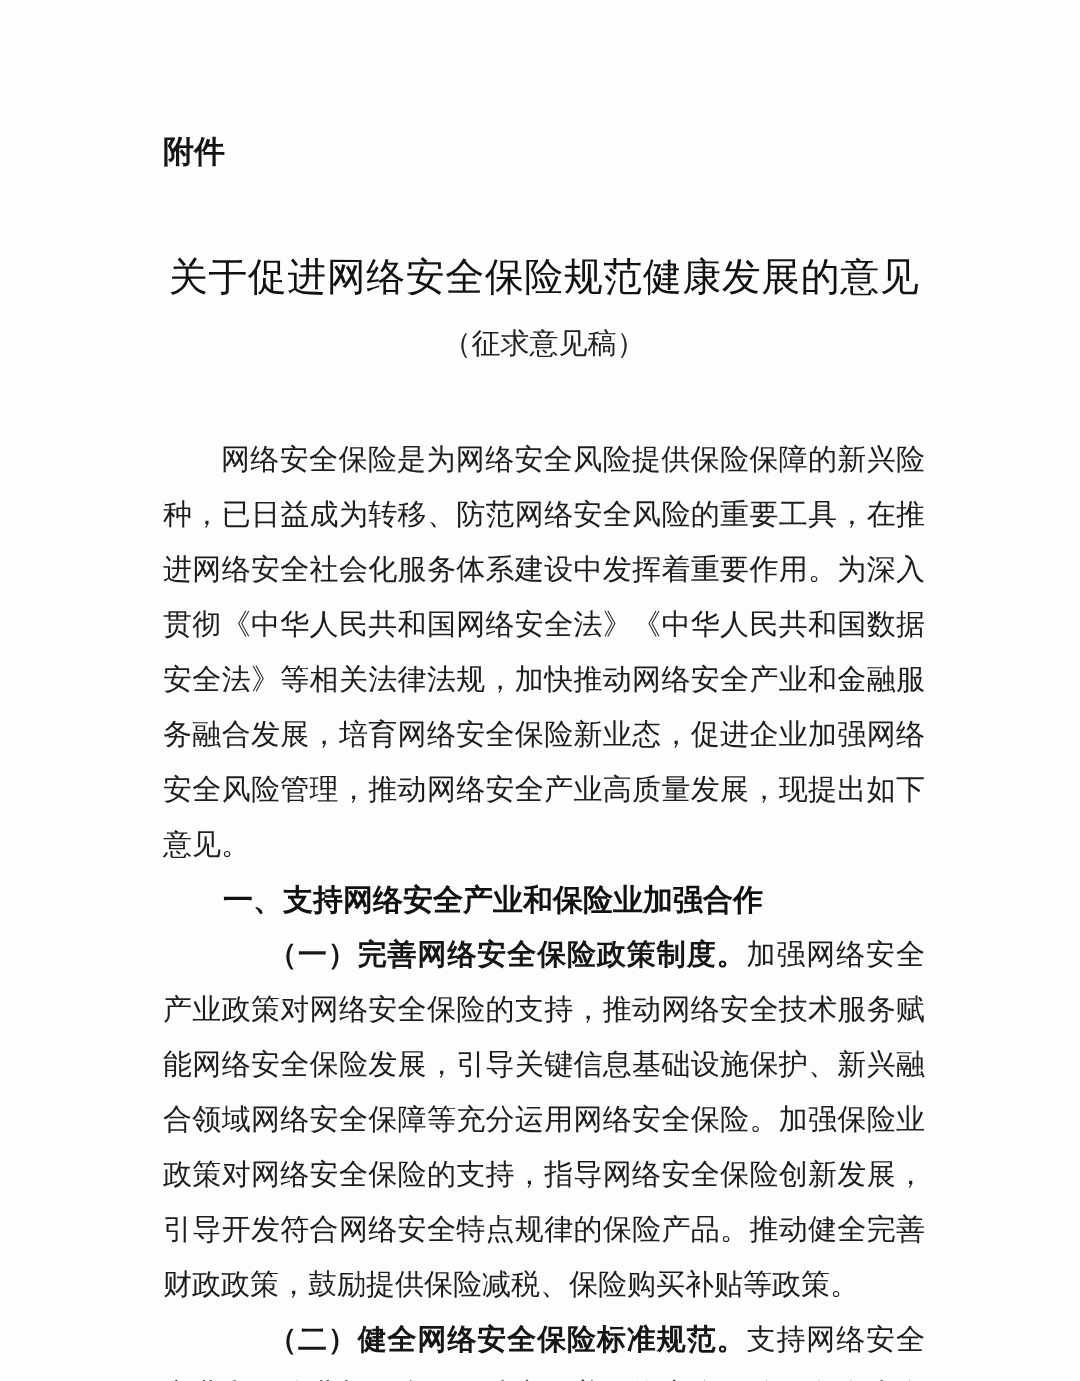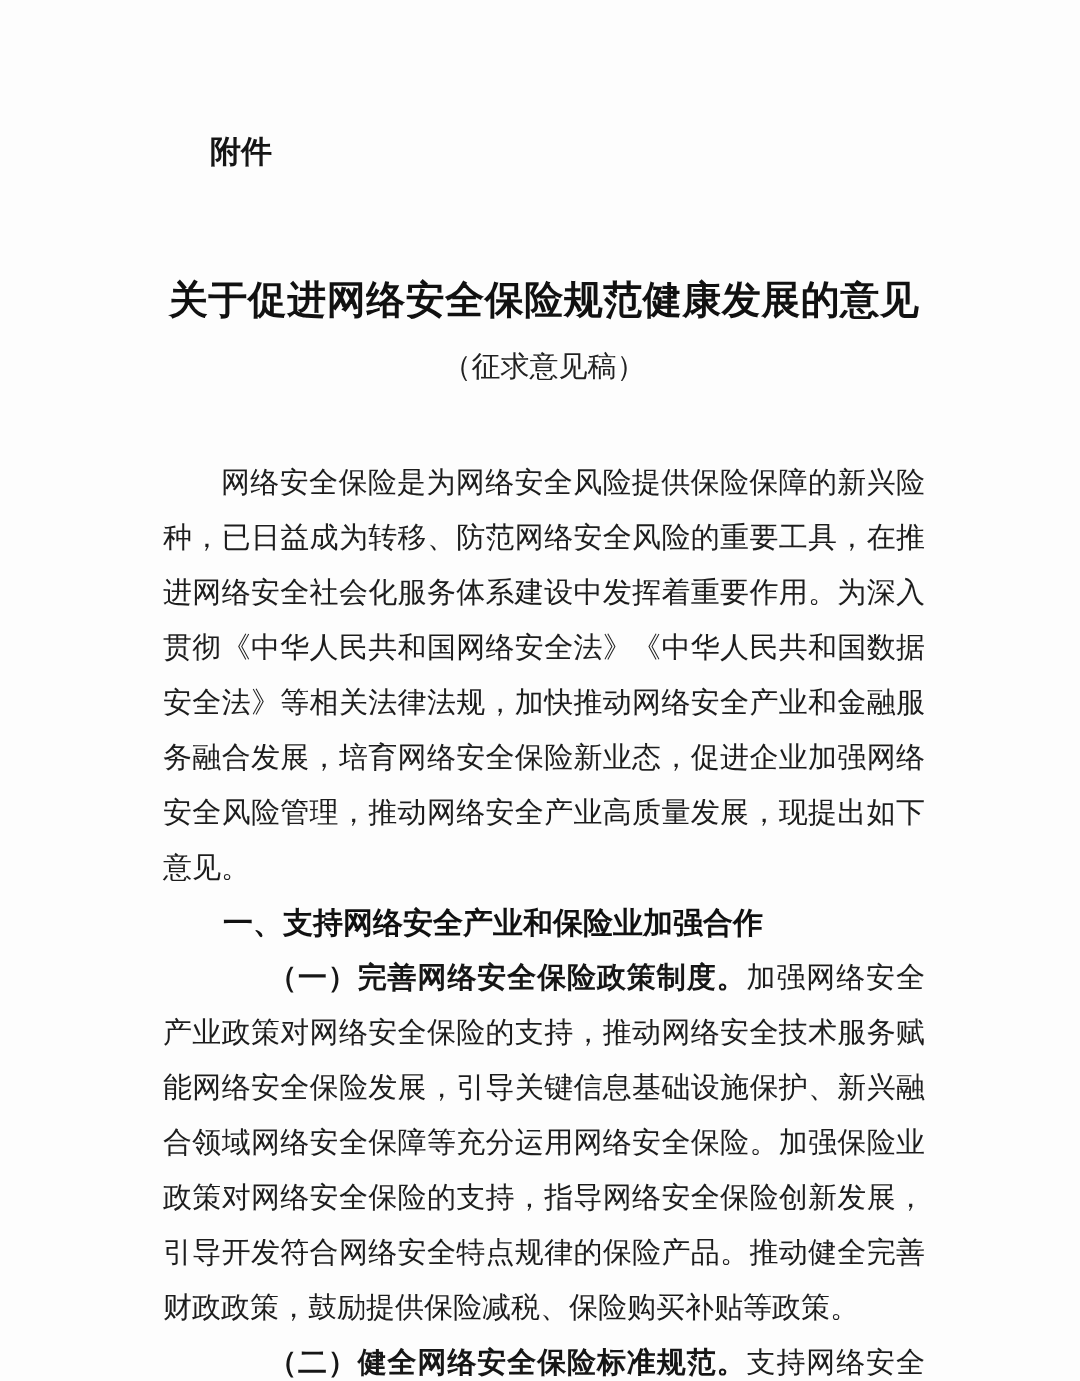--- a/index.html
+++ b/index.html
@@ -24,26 +24,25 @@
     top: 0;
     width: 762px;
   }
   .attachment-label {
     margin-top: 133px;
     font-family: "Liberation Sans", "DejaVu Sans", sans-serif;
     font-weight: 600;
     font-size: 31px;
     line-height: 37px;
     color: #151515;
-    margin-left: 47px;
   }
   .doc-title {
-    margin-top: 107px;
+    margin-top: 84px;
     font-family: "Liberation Sans", "DejaVu Sans", sans-serif;
-    font-weight: 700;
+    font-weight: 400;
     font-size: 39px;
     line-height: 46px;
     text-align: center;
     letter-spacing: 0.5px;
     color: #111111;
   }
   .doc-subtitle {
     margin-top: 16px;
     font-size: 29px;
     line-height: 34px;

